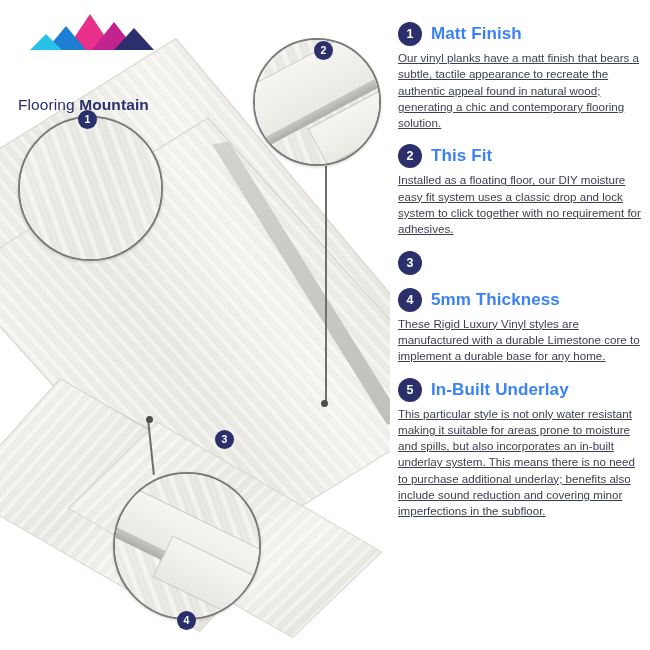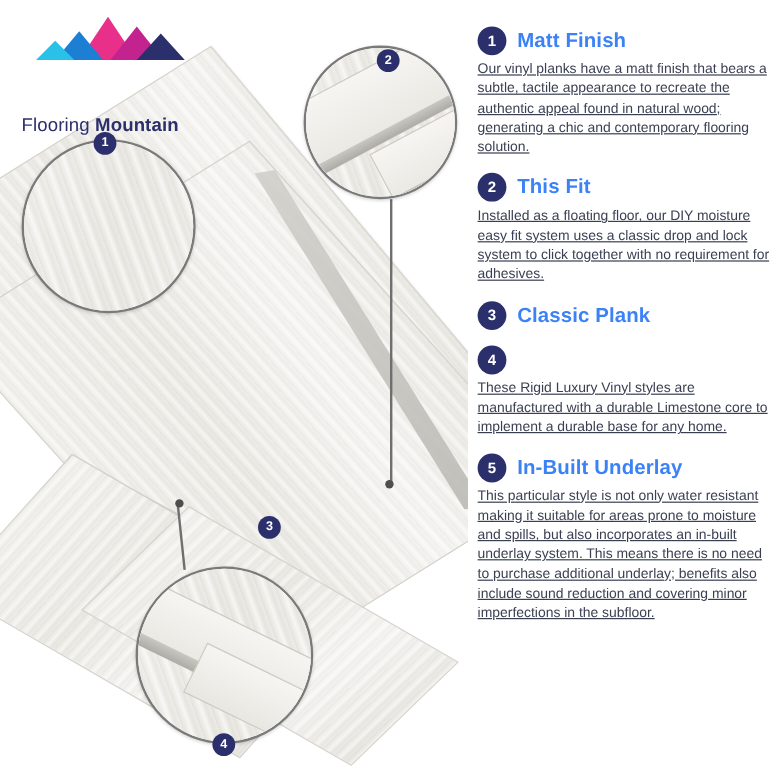--- a/index.html
+++ b/index.html
@@ -282,27 +282,27 @@
       <div class="feature-head">
         <div class="num">2</div>
         <div class="ftitle">This Fit</div>
       </div>
       <p class="fbody">Installed as a floating floor, our DIY moisture easy fit system uses a classic drop and lock system to click together with no requirement for adhesives.</p>
     </div>
 
     <div class="feature">
       <div class="feature-head">
         <div class="num">3</div>
-        <div class="ftitle">Classic Plank</div>
       </div>
     </div>
 
     <div class="feature">
       <div class="feature-head">
         <div class="num">4</div>
+        <div class="ftitle">5mm Thickness</div>
       </div>
       <p class="fbody">These Rigid Luxury Vinyl styles are manufactured with a durable Limestone core to implement a durable base for any home.</p>
     </div>
 
     <div class="feature">
       <div class="feature-head">
         <div class="num">5</div>
         <div class="ftitle">In-Built Underlay</div>
       </div>
       <p class="fbody">This particular style is not only water resistant making it suitable for areas prone to moisture and spills, but also incorporates an in-built underlay system. This means there is no need to purchase additional underlay; benefits also include sound reduction and covering minor imperfections in the subfloor.</p>

